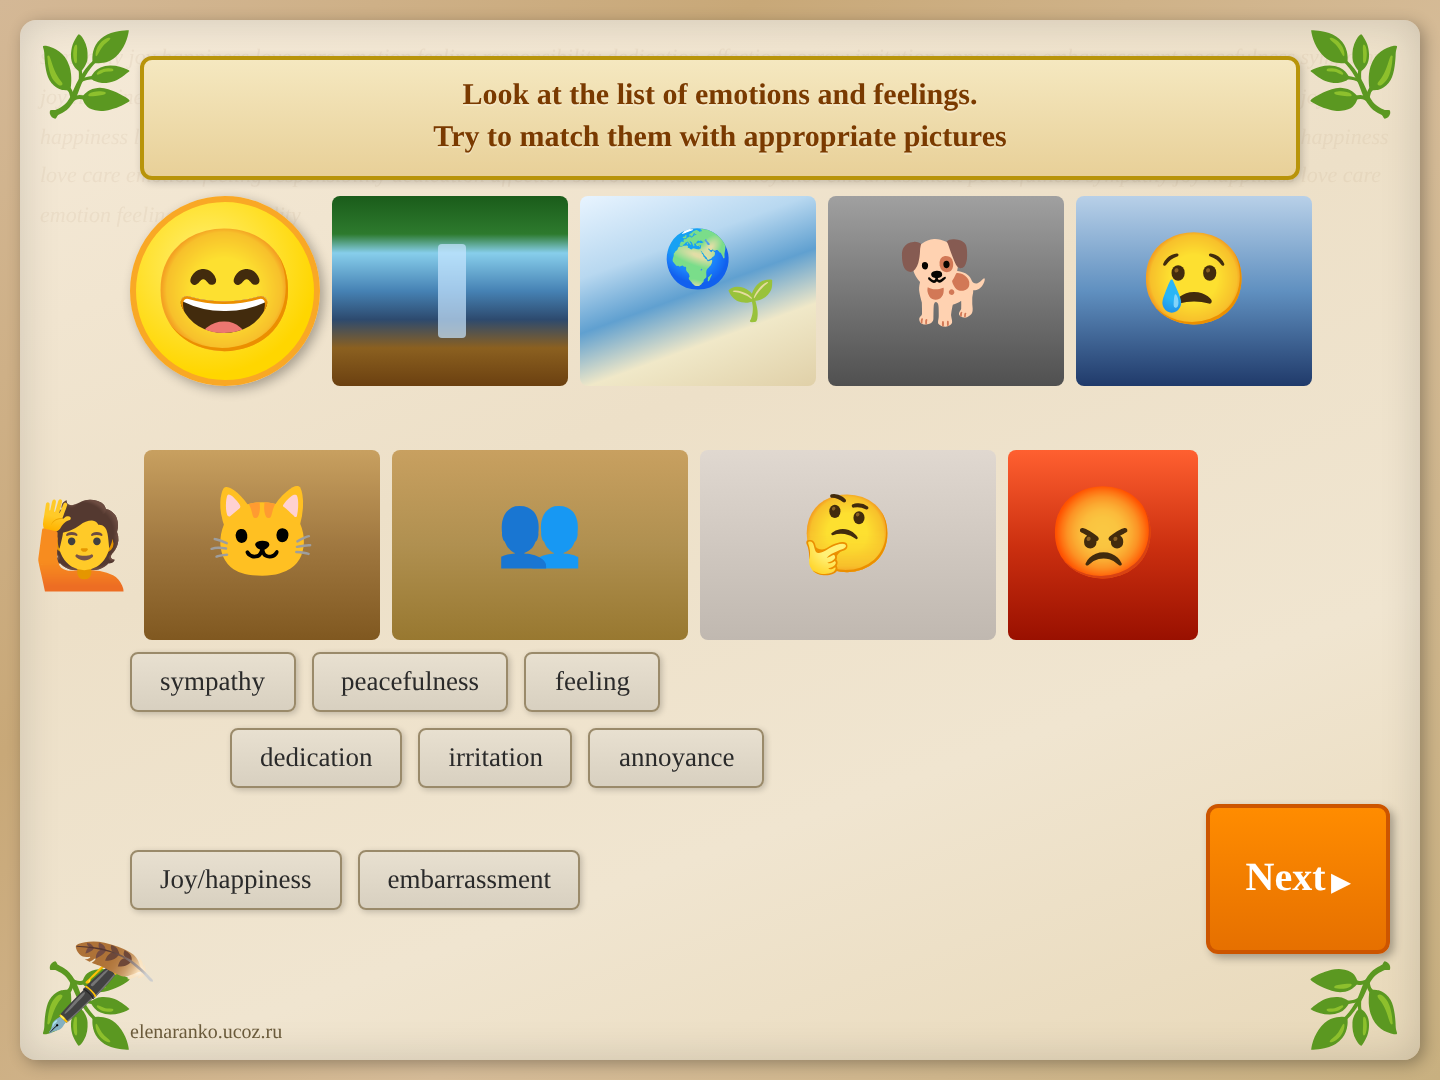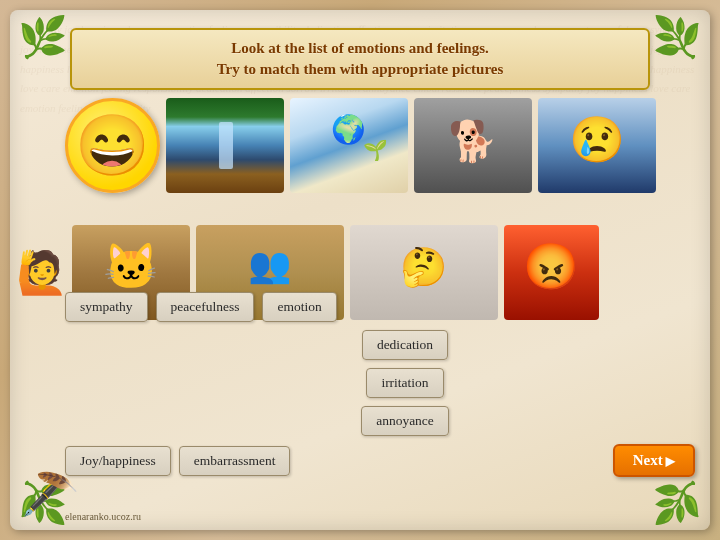--- a/index.html
+++ b/index.html
@@ -129,22 +129,22 @@
       color: #2a2a2a;
       cursor: pointer;
       box-shadow: 1px 1px 3px rgba(0,0,0,0.2);
       white-space: nowrap;
     }
 
     .next-btn {
       background: linear-gradient(180deg, #ff8c00 0%, #e67000 100%);
       border: 2px solid #cc5500;
       border-radius: 6px;
-      padding: 6px 18px;
-      font-size: 15px;
+      padding: 24px 18px;
+      font-size: 20px;
       font-family: Georgia, serif;
       font-weight: bold;
       color: #fff;
       cursor: pointer;
       box-shadow: 2px 2px 4px rgba(0,0,0,0.3);
       position: relative;
     }
     .next-btn::after {
       content: ' ▶';
       font-size: 12px;
@@ -349,24 +349,24 @@
     <div class="img-placeholder img-woman" style="width:148px;"></div>
 
     <div class="img-placeholder img-anger" style="width:95px;"></div>
   </div>
 
   <div class="words-section">
 
     <div class="words-row">
       <button class="word-btn">sympathy</button>
       <button class="word-btn">peacefulness</button>
-      <button class="word-btn">emotion</button>
+      <button class="word-btn">feeling</button>
     </div>
 
-    <div class="words-row" style="padding-left:50px;flex-direction:column;">
+    <div class="words-row" style="padding-left:50px;">
       <button class="word-btn">dedication</button>
       <button class="word-btn">irritation</button>
       <button class="word-btn">annoyance</button>
     </div>
 
     <div class="words-row">
       <button class="word-btn">Joy/happiness</button>
       <button class="word-btn">embarrassment</button>
       <button class="next-btn" style="margin-left:auto;">Next</button>
     </div>

